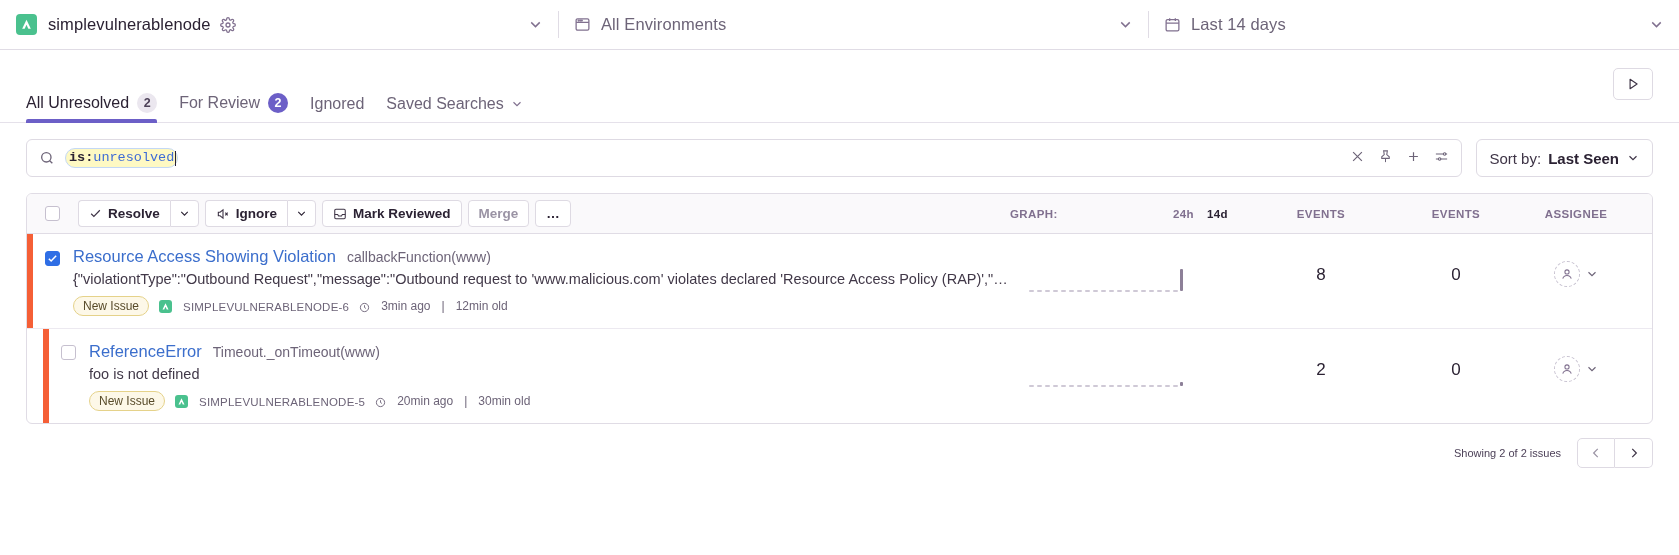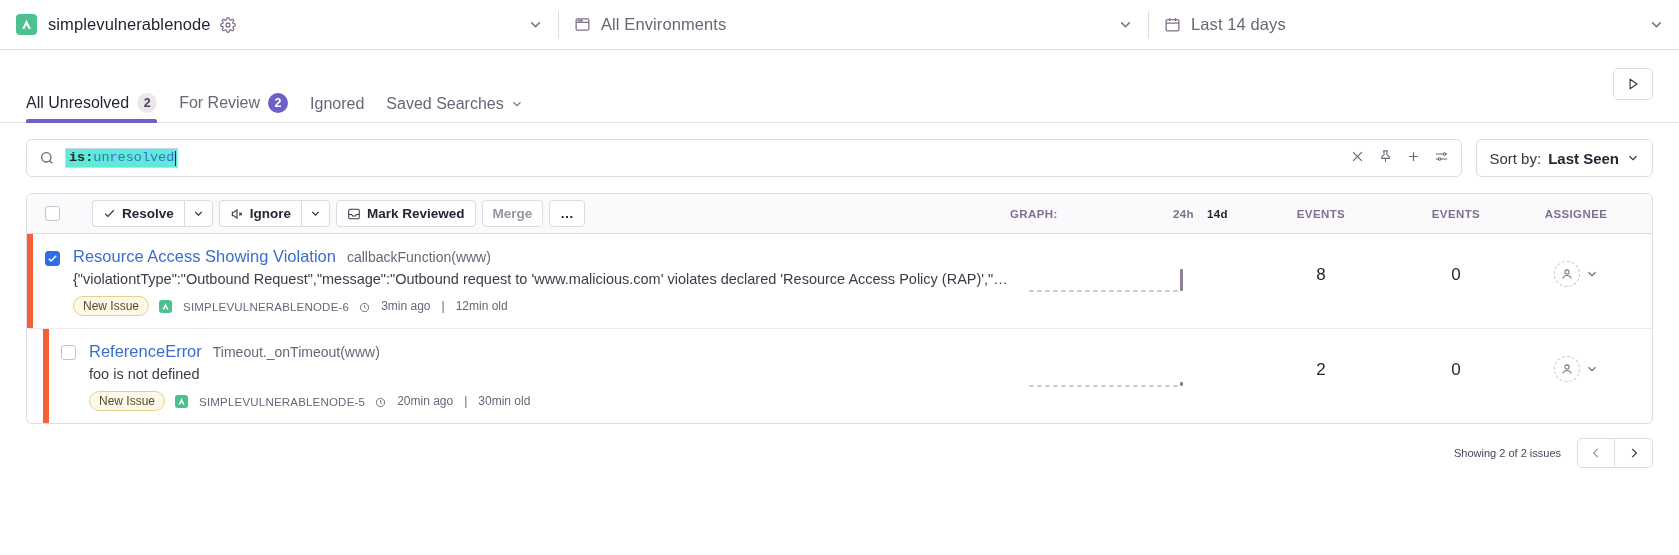--- a/index.html
+++ b/index.html
@@ -126,23 +126,23 @@
     border: 1px solid #dedae3;
     border-radius: 6px;
     background: #fff;
     display: flex; align-items: center;
     padding: 0 12px 0 12px;
     gap: 10px;
   }
   .search-ico { color: #6d6478; display: inline-flex; flex: none; }
   .token {
     display: inline-flex; align-items: center;
-    background: #5eead4;
+    background: #fef9c3;
     border: 1px solid #c3d8f5;
-    border-radius: 0;
+    border-radius: 10px;
     padding: 1px 1px 1px 3px;
     font-family: "Liberation Mono", monospace;
     font-size: 13.5px;
     line-height: 16px;
   }
   .token .k { color: #2b2233; font-weight: bold; }
   .token .v { color: #3e6bd6; }
   .token .caret {
     display: inline-block;
     width: 1px; height: 15px; background: #2b2233; margin-left: 1px;
@@ -182,21 +182,21 @@
   }
   .chk {
     width: 15px; height: 15px;
     border: 1px solid #c6c0cf;
     border-radius: 3px;
     background: #fff;
     flex: none;
     display: inline-flex; align-items: center; justify-content: center;
   }
   .chk.checked { background: #2f6ee5; border-color: #2f6ee5; }
-  .btn-group { display: flex; align-items: center; margin-left: 32px; gap: 6px; border-radius: 8px; }
+  .btn-group { display: flex; align-items: center; margin-left: 18px; gap: 6px; border-radius: 8px; }
   .btn {
     height: 27px;
     border: 1px solid #dedae3;
     border-radius: 4px;
     background: #fff;
     display: inline-flex; align-items: center; gap: 6px;
     padding: 0 10px;
     font-size: 13.5px; font-weight: bold;
     color: #2b2233;
     white-space: nowrap;

